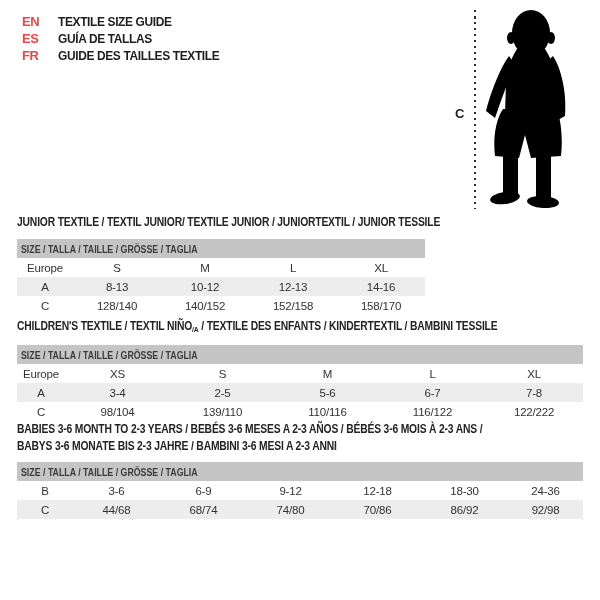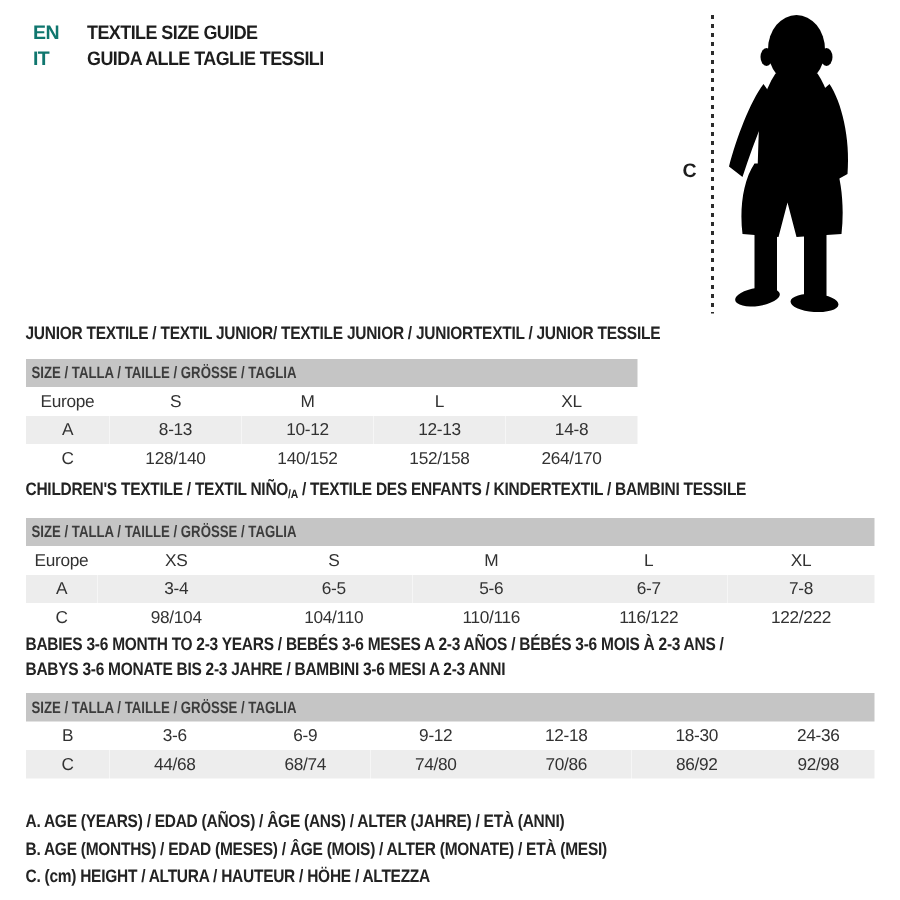--- a/index.html
+++ b/index.html
@@ -3,21 +3,21 @@
 <meta charset="utf-8">
 <style>
   html,body{margin:0;padding:0;background:#fff;}
   .page{
     position:relative;width:600px;height:600px;background:#ffffff;overflow:hidden;
     font-family:"Liberation Sans", sans-serif;color:#2e2e2e;
   }
   
   .lang-block{position:absolute;left:22px;top:13px;}
   .lang-row{display:flex;height:17px;line-height:17px;}
-  .lang-code{width:36px;font-weight:bold;font-size:13px;letter-spacing:-0.4px;color:#0f766e;}
+  .lang-code{width:36px;font-weight:bold;font-size:13px;letter-spacing:-0.4px;color:#ef4444;}
   .lang-label{font-weight:bold;font-size:13px;letter-spacing:-0.4px;color:#1d1d1d;
     transform:scaleX(0.92);transform-origin:0 50%;white-space:nowrap;}
   
   .dotline{position:absolute;left:474px;top:10px;width:2px;height:199px;
     background:repeating-linear-gradient(to bottom,#2b2b2b 0 2.5px,transparent 2.5px 6px);}
   .c-label{position:absolute;left:455px;top:106px;font-size:13px;font-weight:bold;color:#1d1d1d;}
   .baby{position:absolute;left:481px;top:8px;width:86px;height:200px;}
   
   .sec-title{position:absolute;left:17px;font-size:12px;font-weight:bold;color:#232323;
     letter-spacing:-0.2px;white-space:nowrap;transform:scaleX(0.86);transform-origin:0 0;}
@@ -40,22 +40,26 @@
 <body>
 
 <div class="page">
 
   <div class="lang-block">
     <div class="lang-row">
       <span class="lang-code">EN</span>
       <span class="lang-label">TEXTILE SIZE GUIDE</span>
     </div>
     <div class="lang-row">
-      <span class="lang-code">IT</span>
-      <span class="lang-label">GUIDA ALLE TAGLIE TESSILI</span>
+      <span class="lang-code">ES</span>
+      <span class="lang-label">GUÍA DE TALLAS</span>
+    </div>
+    <div class="lang-row">
+      <span class="lang-code">FR</span>
+      <span class="lang-label">GUIDE DES TAILLES TEXTILE</span>
     </div>
   </div>
 
   <div class="dotline"></div>
   <div class="c-label">C</div>
   <svg class="baby" viewBox="0 0 86 200" aria-hidden="true">
     <g fill="#000000">
       <ellipse cx="50" cy="25" rx="19" ry="23"></ellipse>
       <ellipse cx="30" cy="30" rx="4" ry="6"></ellipse>
       <ellipse cx="70" cy="30" rx="4" ry="6"></ellipse>
@@ -88,28 +92,28 @@
         <td>S</td>
         <td>M</td>
         <td>L</td>
         <td>XL</td>
       </tr>
       <tr class="datarow stripe">
         <td class="lbl">A</td>
         <td>8-13</td>
         <td>10-12</td>
         <td>12-13</td>
-        <td>14-8</td>
+        <td>14-16</td>
       </tr>
       <tr class="datarow">
         <td class="lbl">C</td>
         <td>128/140</td>
         <td>140/152</td>
         <td>152/158</td>
-        <td>264/170</td>
+        <td>158/170</td>
       </tr>
     </tbody>
   </table>
 
   <div class="sec-title" style="top:319px;"><span>CHILDREN'S TEXTILE / TEXTIL NIÑO</span><sub class="small">/A</sub><span> / TEXTILE DES ENFANTS / KINDERTEXTIL / BAMBINI TESSILE</span></div>
   <table class="sizes" style="top:345px;width:566px;">
     <colgroup>
         <col style="width:48px">
         <col style="width:105px">
         <col style="width:105px">
@@ -125,29 +129,29 @@
         <td class="lbl">Europe</td>
         <td>XS</td>
         <td>S</td>
         <td>M</td>
         <td>L</td>
         <td>XL</td>
       </tr>
       <tr class="datarow stripe">
         <td class="lbl">A</td>
         <td>3-4</td>
-        <td>6-5</td>
+        <td>2-5</td>
         <td>5-6</td>
         <td>6-7</td>
         <td>7-8</td>
       </tr>
       <tr class="datarow">
         <td class="lbl">C</td>
         <td>98/104</td>
-        <td>104/110</td>
+        <td>139/110</td>
         <td>110/116</td>
         <td>116/122</td>
         <td>122/222</td>
       </tr>
     </tbody>
   </table>
 
   <div class="sec-title" style="top:422px;">BABIES 3-6 MONTH TO 2-3 YEARS / BEBÉS 3-6 MESES A 2-3 AÑOS / BÉBÉS 3-6 MOIS À 2-3 ANS /</div>
   <div class="sec-title" style="top:439px;">BABYS 3-6 MONATE BIS 2-3 JAHRE / BAMBINI 3-6 MESI A 2-3 ANNI</div>
   <table class="sizes" style="top:462px;width:566px;">
@@ -178,19 +182,14 @@
         <td>44/68</td>
         <td>68/74</td>
         <td>74/80</td>
         <td>70/86</td>
         <td>86/92</td>
         <td>92/98</td>
       </tr>
     </tbody>
   </table>
 
-  <div class="footnotes">
-    <div class="fn-line">A. AGE (YEARS) / EDAD (AÑOS) / ÂGE (ANS) / ALTER (JAHRE) / ETÀ (ANNI)</div>
-    <div class="fn-line">B. AGE (MONTHS) / EDAD (MESES) / ÂGE (MOIS) / ALTER (MONATE) / ETÀ (MESI)</div>
-    <div class="fn-line">C. (cm) HEIGHT / ALTURA / HAUTEUR / HÖHE / ALTEZZA</div>
-  </div>
 
 </div>
 
 </body></html>

